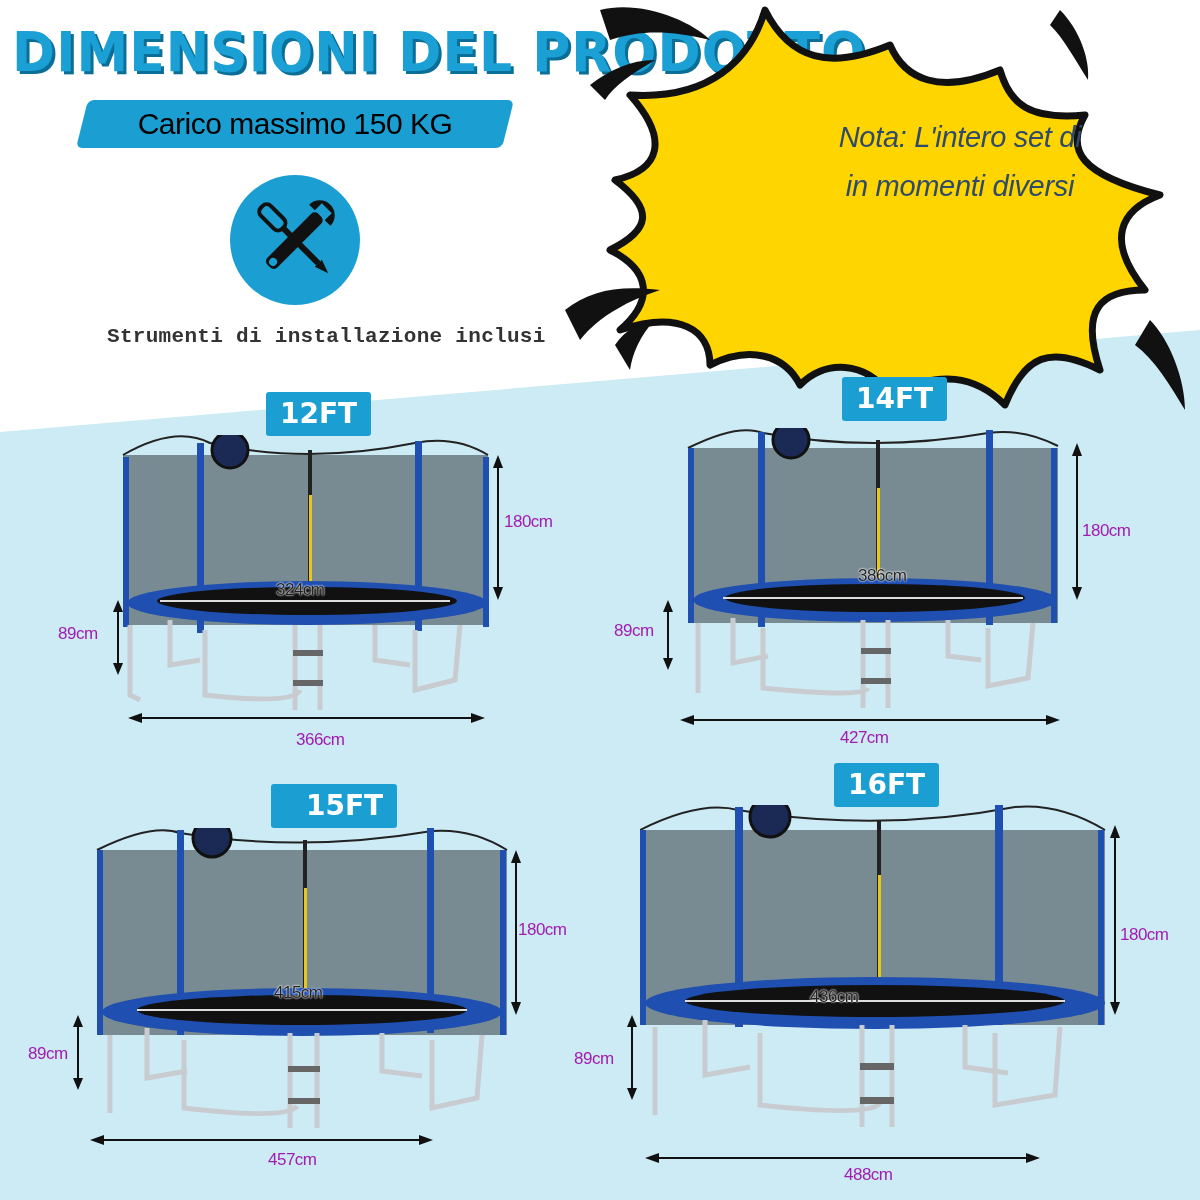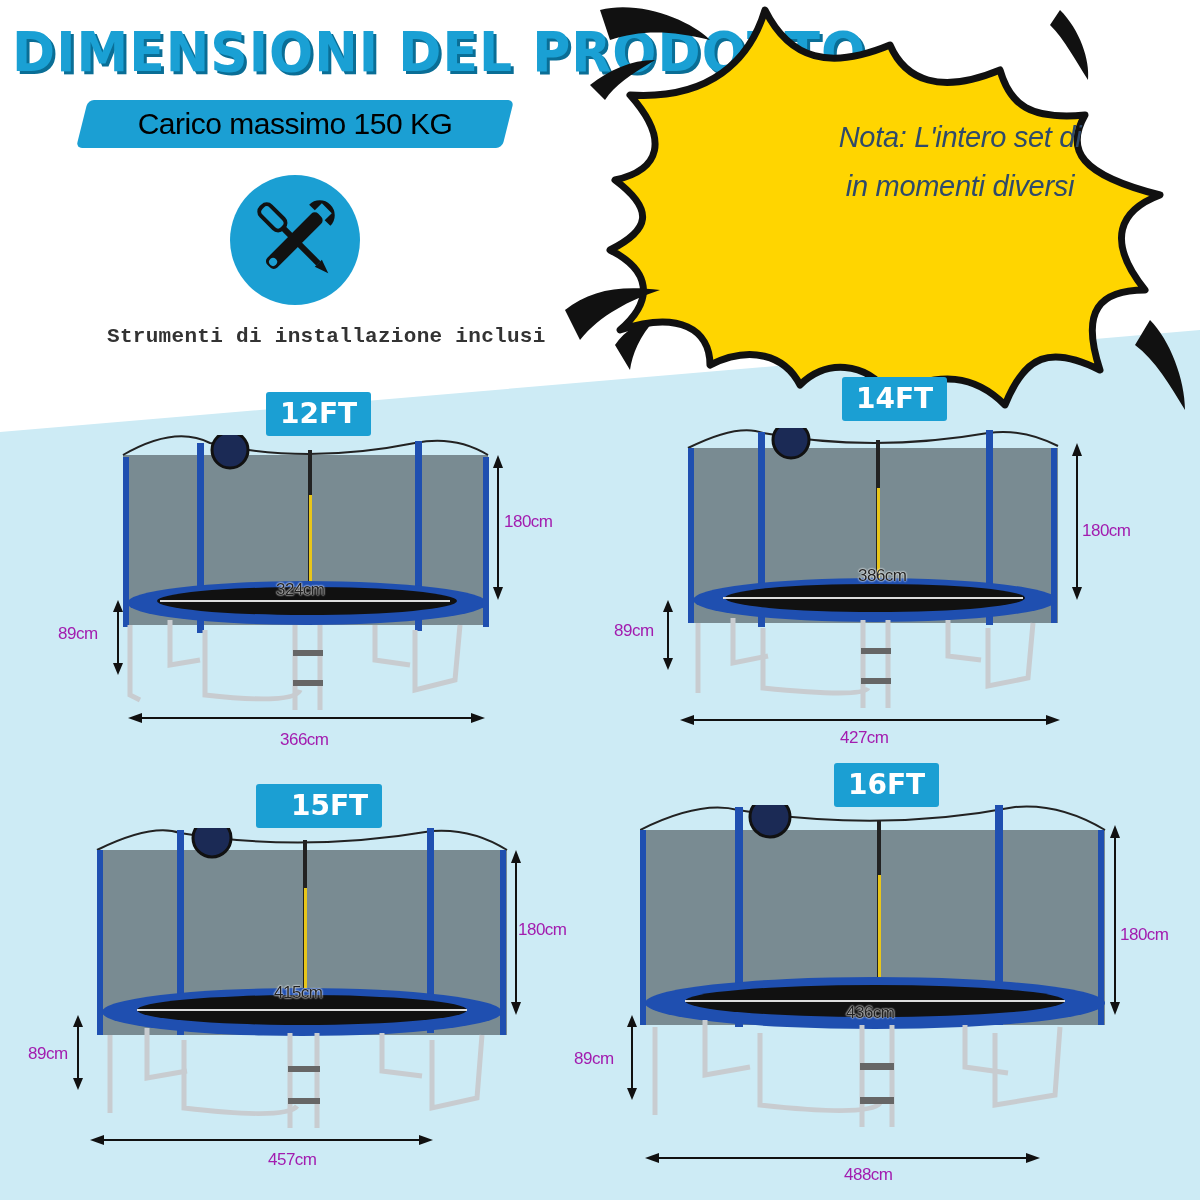--- a/index.html
+++ b/index.html
@@ -81,21 +81,21 @@
     <path d="M55,185 L55,230 L85,225"></path>
     <path d="M180,190 L180,275 M205,190 L205,275"></path>
     <path d="M260,190 L260,225 L295,230"></path>
   </g>
   <rect x="178" y="215" width="30" height="6" fill="#666"></rect>
   <rect x="178" y="245" width="30" height="6" fill="#666"></rect>
 </svg>
 <div class="dim-in" style="left:276px; top:580px;">324cm</div>
 <div class="dim" style="left:504px; top:512px;">180cm</div>
 <div class="dim" style="left:58px; top:624px;">89cm</div>
-<div class="dim" style="left:280px; top:730px;">366cm</div>
+<div class="dim" style="left:296px; top:730px;">366cm</div>
 <svg class="tramp" style="left:0; top:0;" width="1200" height="1200">
   <line x1="498" y1="460" x2="498" y2="595" stroke="#111" stroke-width="2"></line>
   <polygon points="498,455 493,468 503,468" fill="#111"></polygon>
     <polygon points="498,600 493,587 503,587" fill="#111"></polygon>
   <line x1="118" y1="605" x2="118" y2="670" stroke="#111" stroke-width="2"></line>
   <polygon points="118,600 113,612 123,612" fill="#111"></polygon>
     <polygon points="118,675 113,663 123,663" fill="#111"></polygon>
   <line x1="133" y1="718" x2="480" y2="718" stroke="#111" stroke-width="2"></line>
   <polygon points="128,718 142,713 142,723" fill="#111"></polygon>
     <polygon points="485,718 471,713 471,723" fill="#111"></polygon>
@@ -135,21 +135,21 @@
   <polygon points="1077,443 1072,456 1082,456" fill="#111"></polygon>
     <polygon points="1077,600 1072,587 1082,587" fill="#111"></polygon>
   <line x1="668" y1="605" x2="668" y2="665" stroke="#111" stroke-width="2"></line>
   <polygon points="668,600 663,612 673,612" fill="#111"></polygon>
     <polygon points="668,670 663,658 673,658" fill="#111"></polygon>
   <line x1="685" y1="720" x2="1055" y2="720" stroke="#111" stroke-width="2"></line>
   <polygon points="680,720 694,715 694,725" fill="#111"></polygon>
     <polygon points="1060,720 1046,715 1046,725" fill="#111"></polygon>
 </svg>
 
-<div class="size-tag" style="left:256px; top:784px;padding-left:35px;">15FT</div>
+<div class="size-tag" style="left:271px; top:784px;padding-left:35px;">15FT</div>
 <svg class="tramp" style="left:92px; top:828px;" width="420" height="310" viewBox="0 0 420 310">
   <rect x="5" y="22" width="410" height="185" fill="#5c6b70" opacity="0.75"></rect>
   <path d="M5,22 Q60,-5 88,5 Q210,25 340,3 Q380,0 415,22" fill="none" stroke="#222" stroke-width="2"></path>
   <rect x="5" y="22" width="6" height="185" fill="#1f4fb0"></rect>
   <rect x="85" y="2" width="7" height="205" fill="#1f4fb0"></rect>
   <rect x="335" y="0" width="7" height="205" fill="#1f4fb0"></rect>
   <rect x="408" y="22" width="6" height="185" fill="#1f4fb0"></rect>
   <rect x="211" y="12" width="4" height="190" fill="#222"></rect>
   <rect x="212" y="60" width="3" height="130" fill="#e8c61a"></rect>
   <circle cx="120" cy="10" r="19" fill="#1b2a55" stroke="#111" stroke-width="3"></circle>
@@ -201,21 +201,21 @@
     <path d="M15,222 L15,310"></path>
     <path d="M120,228 L120,300 Q230,312 240,298"></path>
     <path d="M355,228 L355,300 L415,290 L420,222"></path>
     <path d="M65,215 L65,270 L110,262"></path>
     <path d="M222,220 L222,322 M252,220 L252,322"></path>
     <path d="M325,220 L325,262 L368,268"></path>
   </g>
   <rect x="220" y="258" width="34" height="7" fill="#666"></rect>
   <rect x="220" y="292" width="34" height="7" fill="#666"></rect>
 </svg>
-<div class="dim-in" style="left:846px; top:987px;margin-top:16px;">436cm</div>
+<div class="dim-in" style="left:810px; top:987px;">436cm</div>
 <div class="dim" style="left:1120px; top:925px;">180cm</div>
 <div class="dim" style="left:574px; top:1049px;">89cm</div>
 <div class="dim" style="left:844px; top:1165px;">488cm</div>
 <svg class="tramp" style="left:0; top:0;" width="1200" height="1200">
   <line x1="1115" y1="830" x2="1115" y2="1010" stroke="#111" stroke-width="2"></line>
   <polygon points="1115,825 1110,838 1120,838" fill="#111"></polygon>
     <polygon points="1115,1015 1110,1002 1120,1002" fill="#111"></polygon>
   <line x1="632" y1="1020" x2="632" y2="1095" stroke="#111" stroke-width="2"></line>
   <polygon points="632,1015 627,1027 637,1027" fill="#111"></polygon>
     <polygon points="632,1100 627,1088 637,1088" fill="#111"></polygon>

